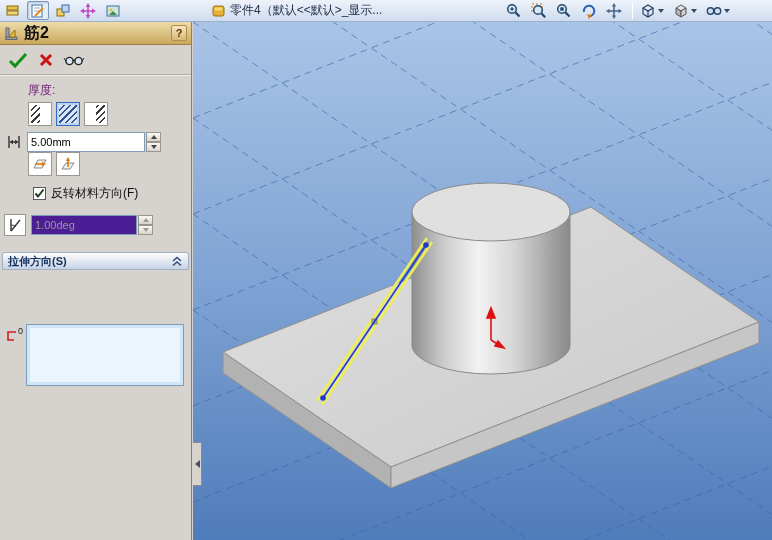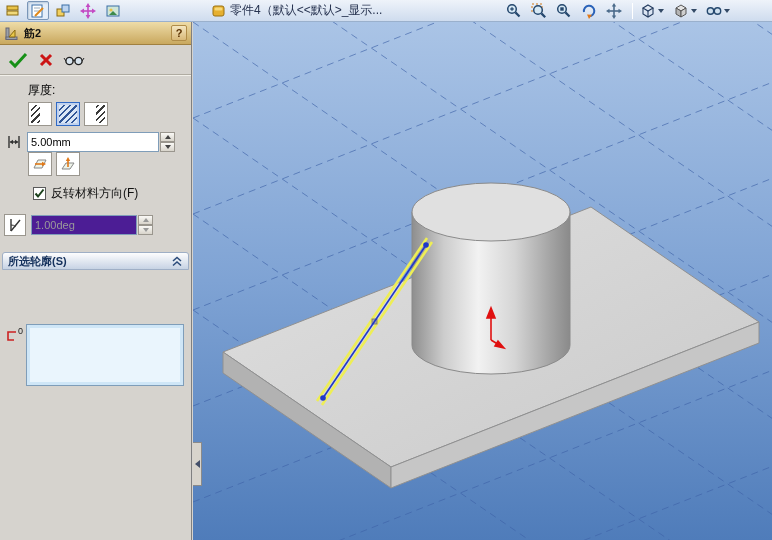--- a/index.html
+++ b/index.html
@@ -19,45 +19,45 @@
   .docttl span{color:#26324f;font-size:12px;white-space:nowrap;margin-left:4px;}
   .right-tools{margin-left:auto;display:flex;align-items:center;}
   .drop{display:flex;align-items:center;padding-right:2px;}
   .caret{width:0;height:0;border-left:3px solid transparent;border-right:3px solid transparent;
     border-top:4px solid #334a66;margin-left:1px;}
   
   .pm{position:absolute;left:0;top:22px;width:192px;height:518px;background:#d6d3ce;
       border-right:1px solid #808080;}
   .pm-header{height:23px;background:linear-gradient(#eedca8,#c9a85e);
      border-bottom:1px solid #a08040;display:flex;align-items:center;padding:0 4px;}
-  .pm-header .ttl{font-weight:bold;font-size:11px;margin-left:5px;flex:1;}
+  .pm-header .ttl{font-weight:bold;font-size:16px;margin-left:5px;flex:1;}
   .helpbtn{width:16px;height:16px;border:1px solid #b08c48;border-radius:2px;
      background:linear-gradient(#f4e6c0,#d8b878);color:#5a3000;font-weight:bold;
      font-size:11px;display:flex;align-items:center;justify-content:center;}
   .pm-actions{height:30px;display:flex;align-items:center;padding:0 6px;
      border-bottom:1px solid #b0aca2;box-shadow:0 1px 0 #f2f0ea;}
   .abtn{width:24px;height:24px;display:flex;align-items:center;justify-content:center;margin-right:4px;border:1px solid transparent;border-radius:2px;}
   .sect{margin:8px 2px 0 2px;height:18px;background:linear-gradient(#fdfdfe,#c7d3e4);
      border:1px solid #9fafc6;border-radius:3px 3px 0 0;display:flex;align-items:center;
      padding:0 5px;color:#15315c;font-weight:bold;font-size:11px;}
   .sect .grow{flex:1;}
-  .pm-label{margin:7px 0 3px 28px;font-size:12px;color:#000000;}
+  .pm-label{margin:7px 0 3px 28px;font-size:12px;color:#701a75;}
   .brow{display:flex;margin-left:28px;}
   .sqbtn{width:24px;height:24px;border:1px solid #9a968e;background:#fff;margin-right:4px;
      display:flex;align-items:center;justify-content:center;padding:2px;}
   .sqbtn.sel{border:1px solid #316ac5;background:#c1d2ee;}
   .hatch{width:100%;height:100%;}
   .hatch-blue{background:repeating-linear-gradient(135deg,#dbe7f6 0 3px,#2f5496 3px 4.5px);}
   .hatch-left{background:linear-gradient(to right,transparent 0 50%,#fff 50% 100%),
       repeating-linear-gradient(135deg,#fff 0 3px,#3a3a3a 3px 4.5px);}
   .hatch-right{background:linear-gradient(to right,#fff 0 50%,transparent 50% 100%),
       repeating-linear-gradient(135deg,#fff 0 3px,#3a3a3a 3px 4.5px);}
   .inrow{display:flex;align-items:center;margin:6px 0 0 4px;}
   .ico20{width:20px;height:20px;display:flex;align-items:center;justify-content:center;flex:0 0 auto;}
-  .tin{width:132px;height:20px;border:1px solid #7f9db9;background:#fff;font-size:11px;
+  .tin{width:118px;height:20px;border:1px solid #7f9db9;background:#fff;font-size:11px;
      font-family:"Liberation Sans",sans-serif;padding:0 3px;margin-left:3px;}
   .tin:disabled{background:#4c1d95;color:#9a9a9a;}
   .spin{width:15px;height:20px;display:flex;flex-direction:column;margin-left:1px;}
   .spin div{flex:1;border:1px solid #9a968e;background:linear-gradient(#faf9f6,#d8d4cb);
      display:flex;align-items:center;justify-content:center;}
   .tri-u{width:0;height:0;border-left:3px solid transparent;border-right:3px solid transparent;border-bottom:4px solid #444;}
   .tri-d{width:0;height:0;border-left:3px solid transparent;border-right:3px solid transparent;border-top:4px solid #444;}
   .spin.dis .tri-u{border-bottom-color:#999;} .spin.dis .tri-d{border-top-color:#999;}
   .cbrow{display:flex;align-items:center;margin:9px 0 0 28px;}
   .cb{width:13px;height:13px;border:1px solid #5a5a5a;background:#fff;display:flex;
@@ -327,21 +327,21 @@
         <div>
             <b class="tri-u"></b>
           </div>
         <div>
             <b class="tri-d"></b>
           </div>
       </div>
     </div>
 
     <div class="sect" style="margin-top:16px">
-      <span>所选轮廓(S)</span>
+      <span>拉伸方向(S)</span>
       <span class="grow"></span>
       <svg width="12" height="12">
           <g fill="none" stroke="#2a4a7a" stroke-width="1.5">
             <polyline points="2,6 6,2.5 10,6"></polyline>
             <polyline points="2,10.5 6,7 10,10.5"></polyline>
           </g>
         </svg>
     </div>
 
     <div class="ocicon">

